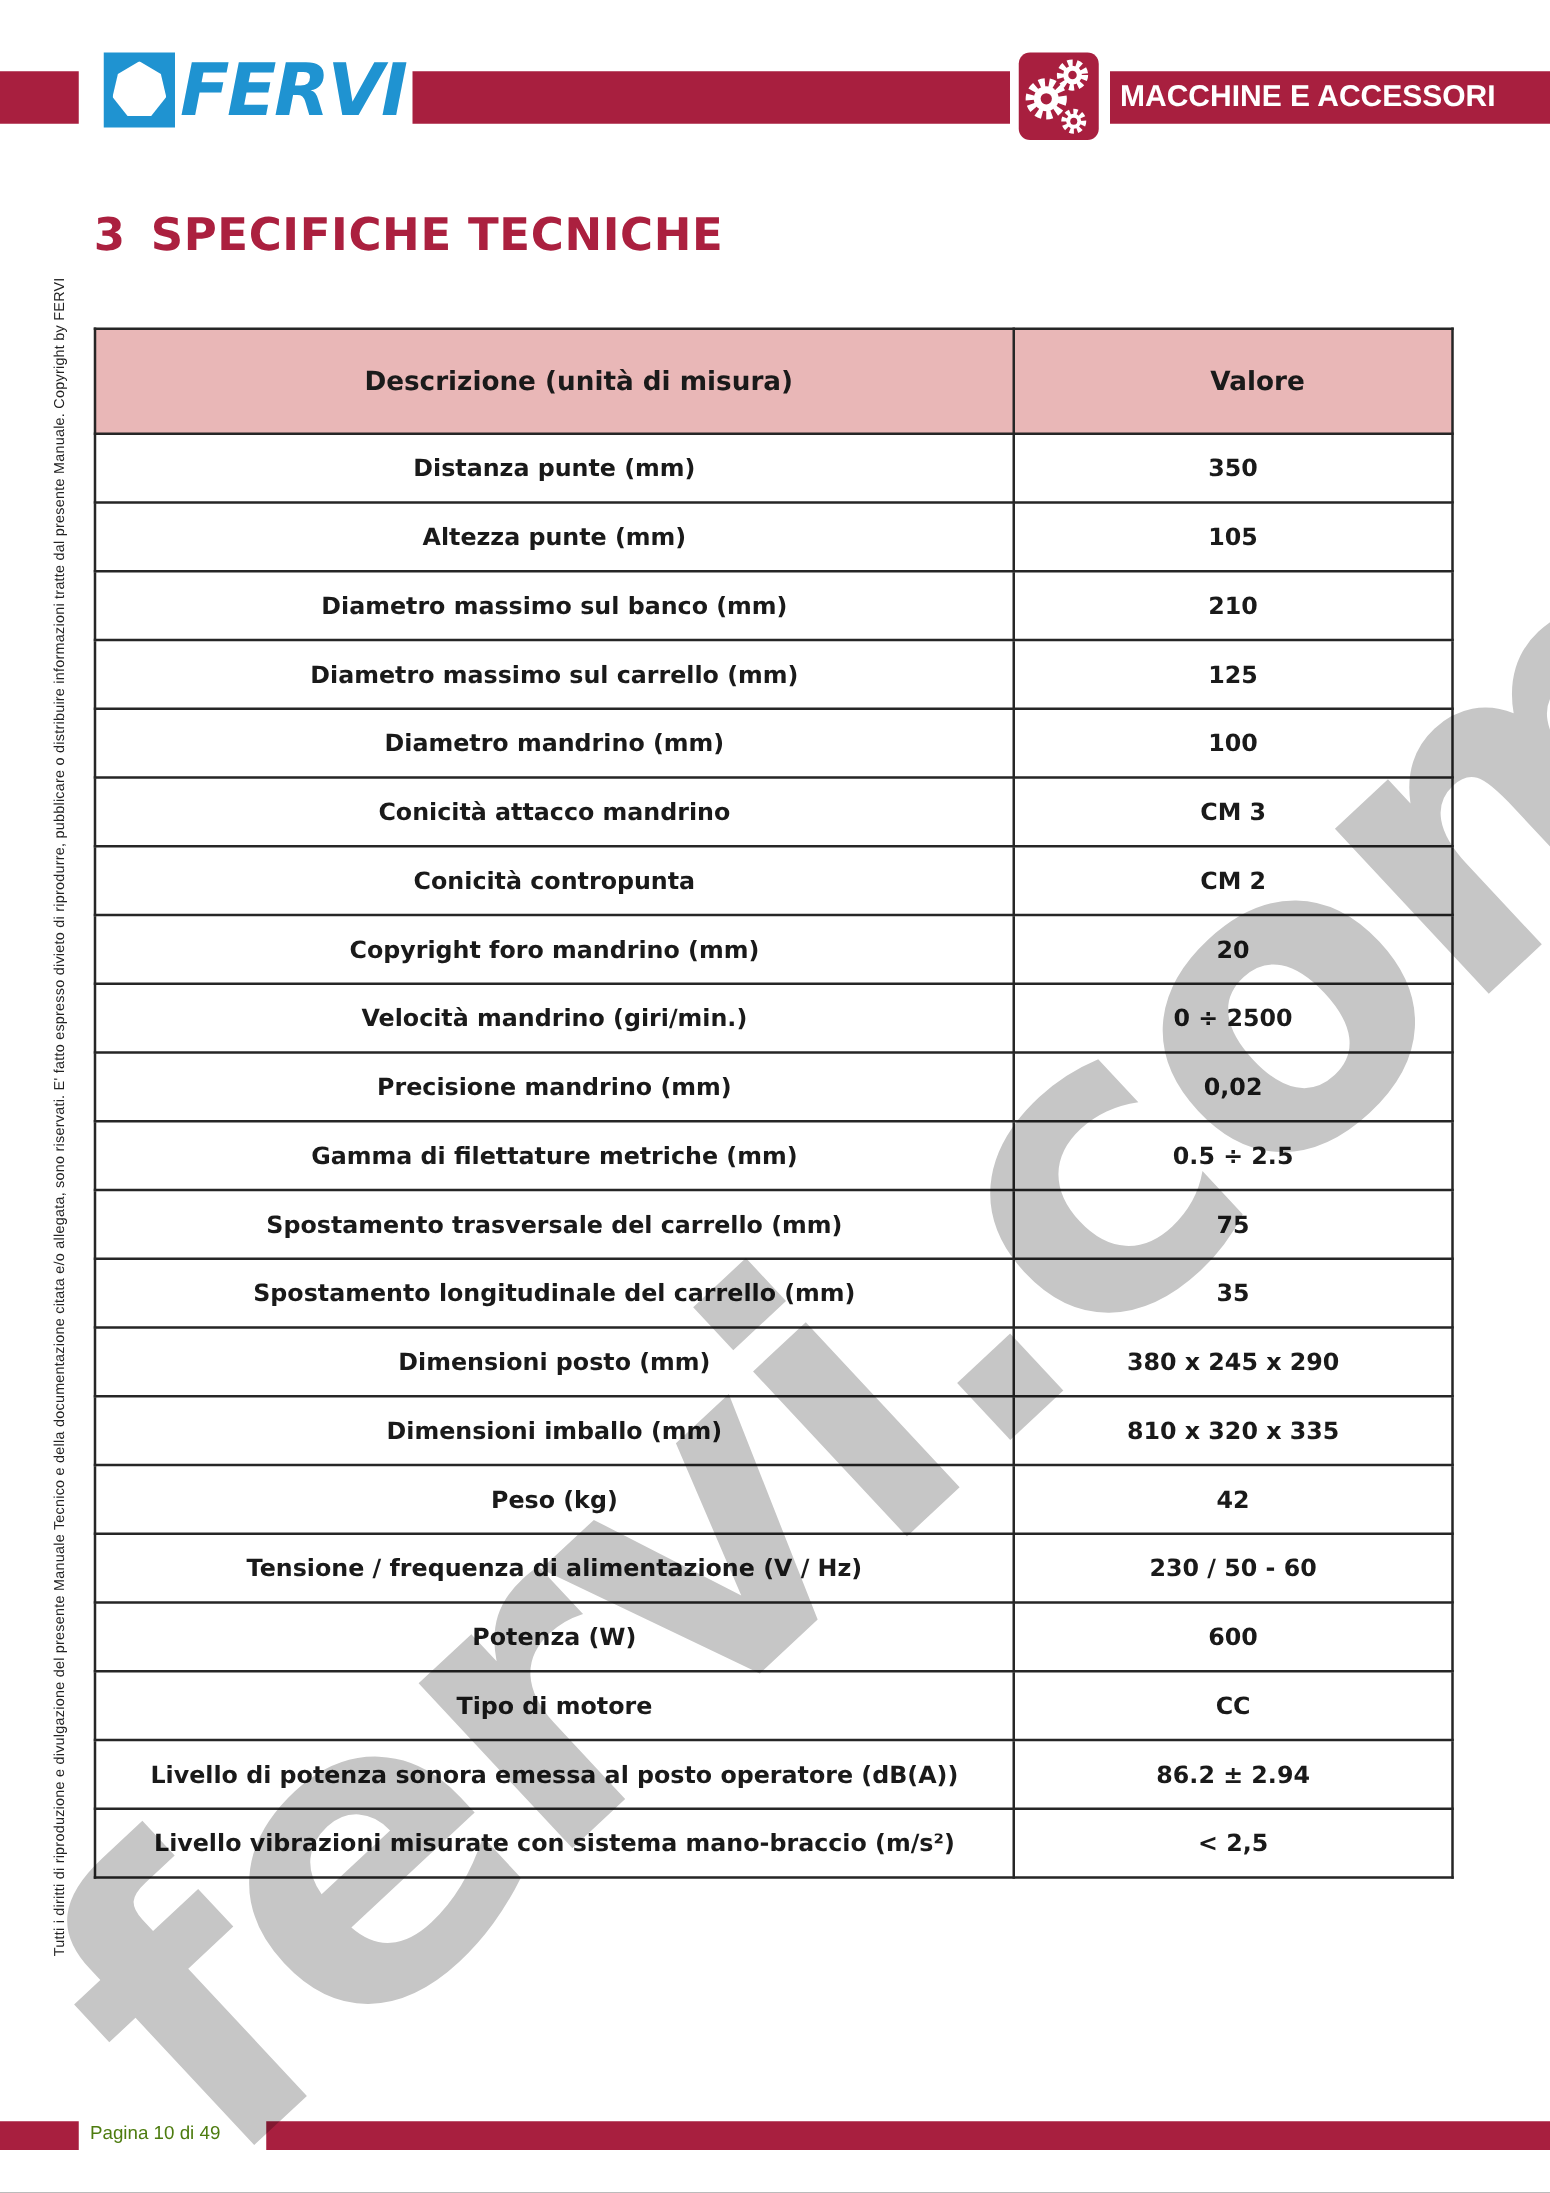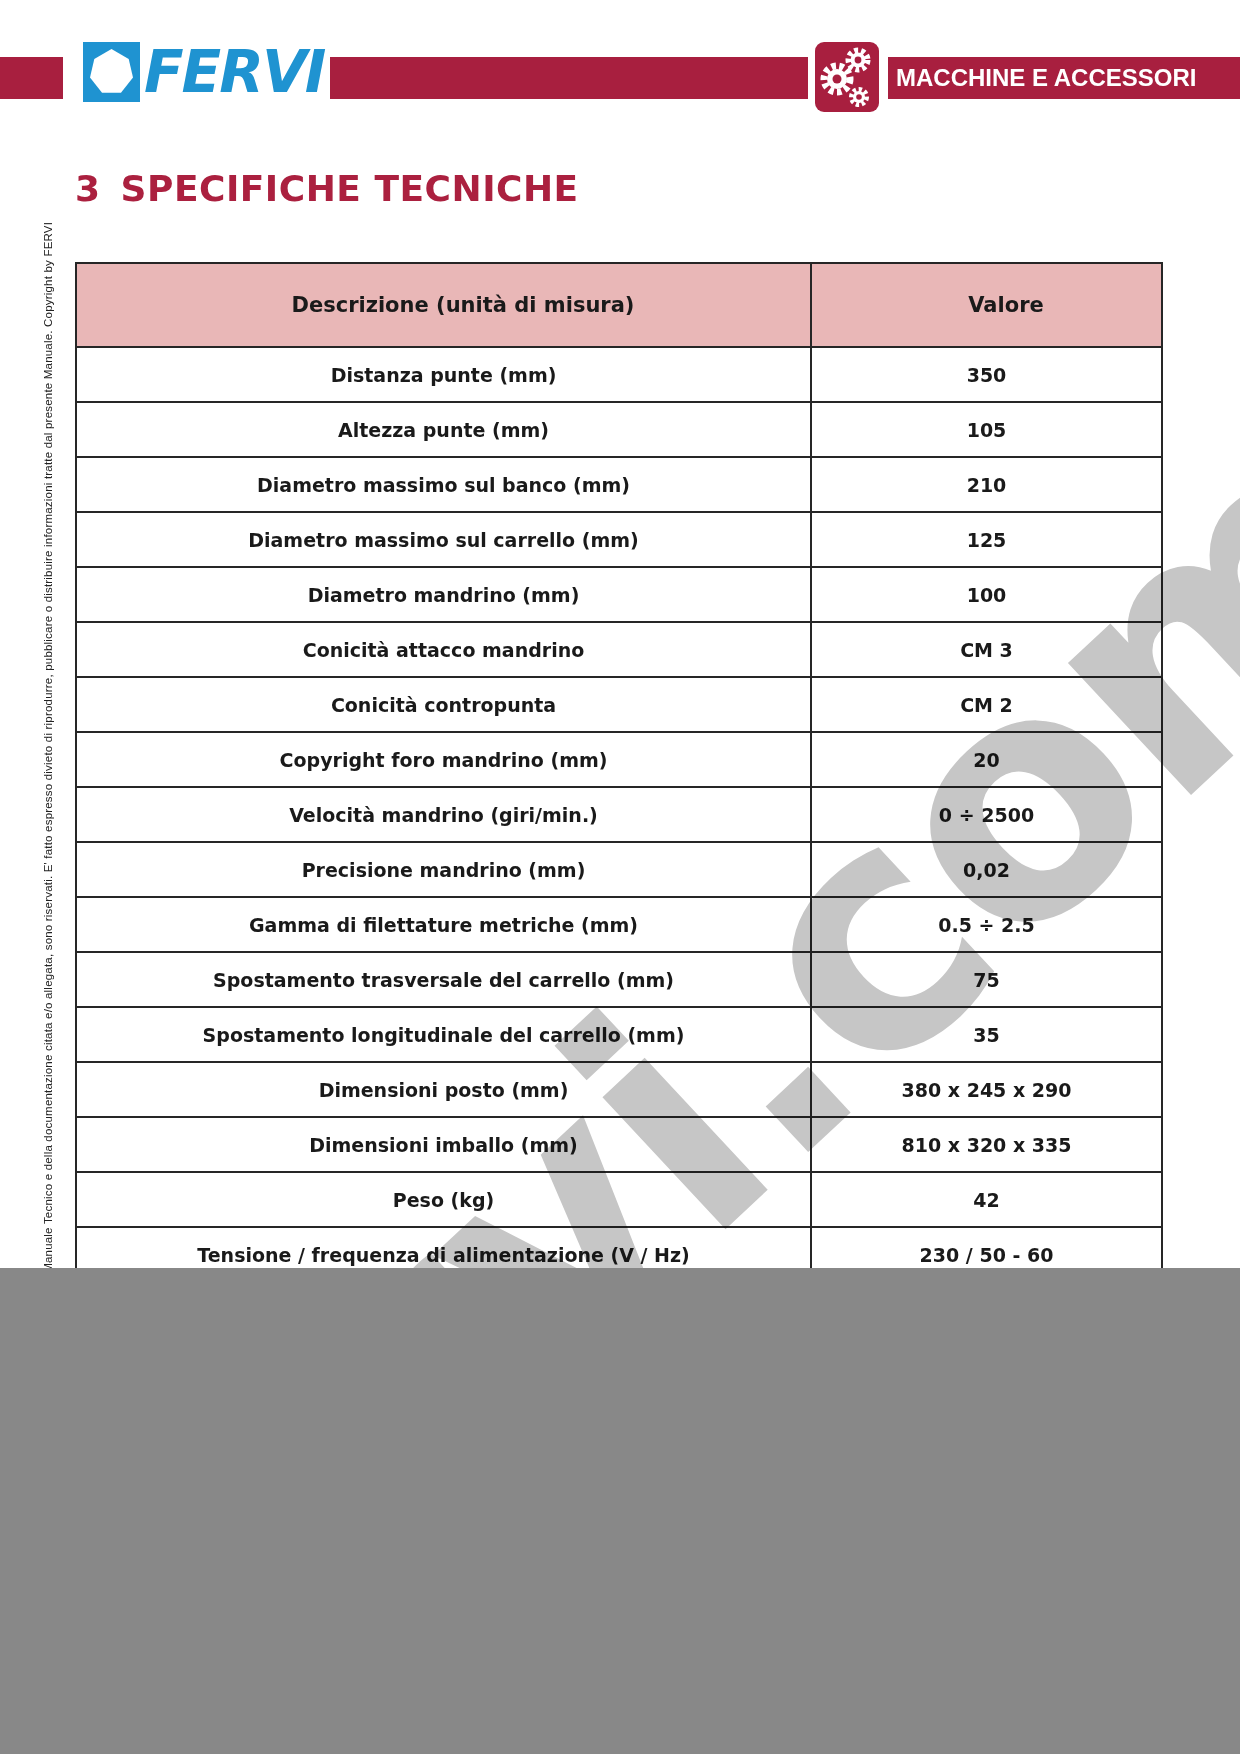--- a/index.html
+++ b/index.html
@@ -1,17 +1,17 @@
 <!DOCTYPE html>
 <html><head>
 <meta charset="utf-8">
 <style>
   html,body { margin:0; padding:0; background:#888; }
   .page {
-    position:relative; width:1240px; height:1268px; margin:0 auto;
+    position:relative; width:1240px; height:1754px; margin:0 auto;
     background:#ffffff; overflow:hidden;
     font-family:"DejaVu Sans", sans-serif; color:#1a1a1a;
   }
 
   
   .hdr-block-left { position:absolute; left:0; top:57px; width:63px; height:42px; background:#a81f3f; }
   .hdr-bar-mid   { position:absolute; left:330px; top:57px; width:478px; height:42px; background:#a81f3f; }
   .hdr-bar-right { position:absolute; left:888px; top:57px; width:352px; height:42px; background:#a81f3f;
                    display:flex; align-items:center; }
   .banner-label  { color:#ffffff; font-weight:bold; font-size:24px; letter-spacing:0px;

